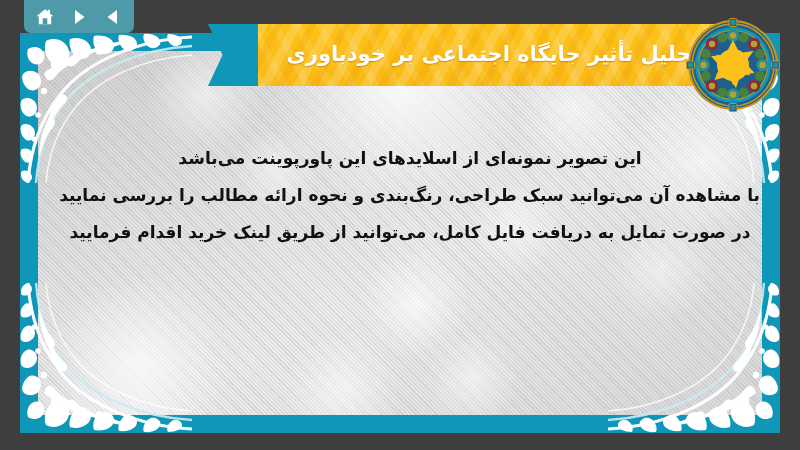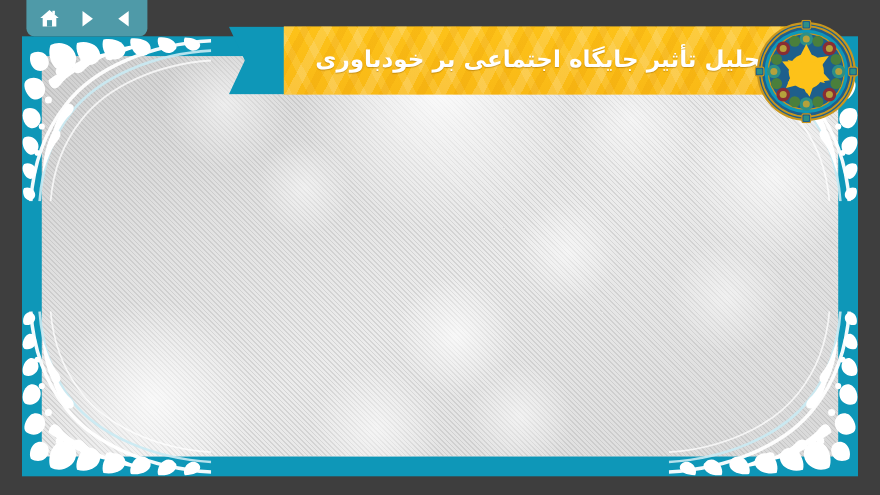--- a/index.html
+++ b/index.html
@@ -393,15 +393,18 @@
       <g fill="#2d8f86">
         <rect x="44.5" y="2" width="5" height="5" rx="1"></rect>
         <rect x="44.5" y="87" width="5" height="5" rx="1"></rect>
         <rect x="2" y="44.5" width="5" height="5" rx="1"></rect>
         <rect x="87" y="44.5" width="5" height="5" rx="1"></rect>
       </g>
     </svg>
   </div>
 
   <div id="body-text">
+    <div class="body-line">این تصویر نمونه‌ای از اسلایدهای این پاورپوینت می‌باشد</div>
+    <div class="body-line">با مشاهده آن می‌توانید سبک طراحی، رنگ‌بندی و نحوه ارائه مطالب را بررسی نمایید</div>
+    <div class="body-line">در صورت تمایل به دریافت فایل کامل، می‌توانید از طریق لینک خرید اقدام فرمایید</div>
   </div>
 
 </div>
 
 </body></html>

